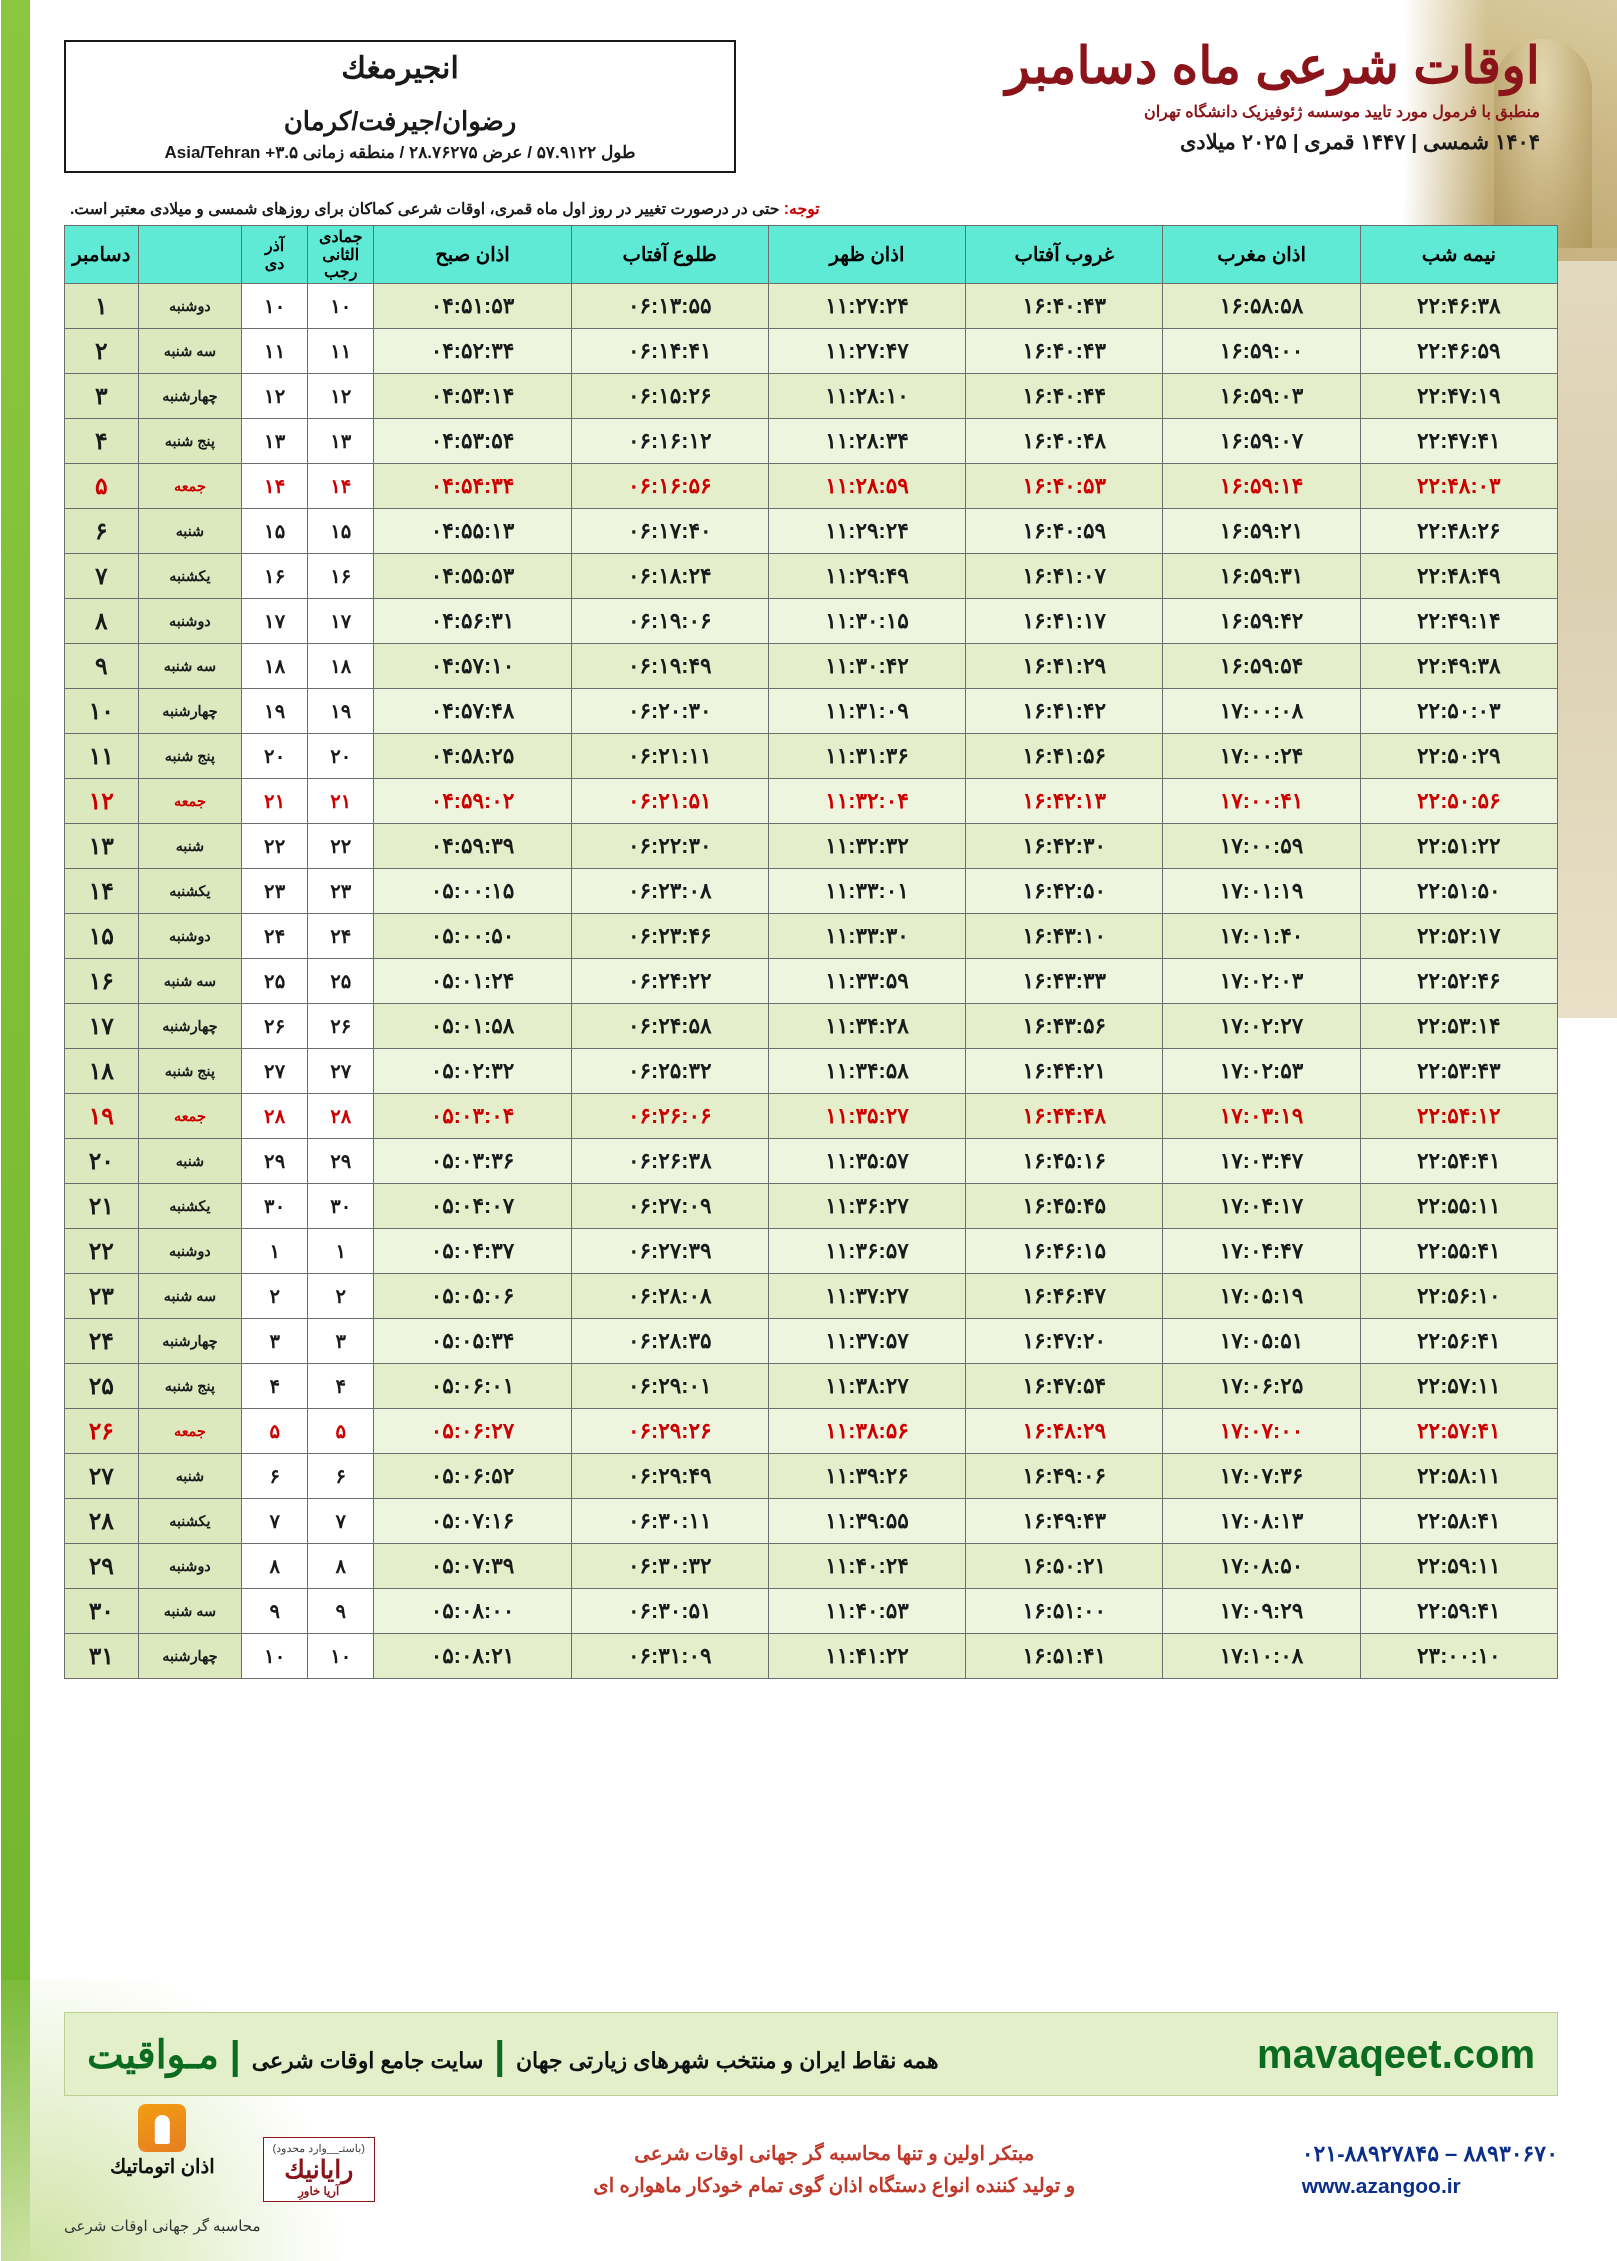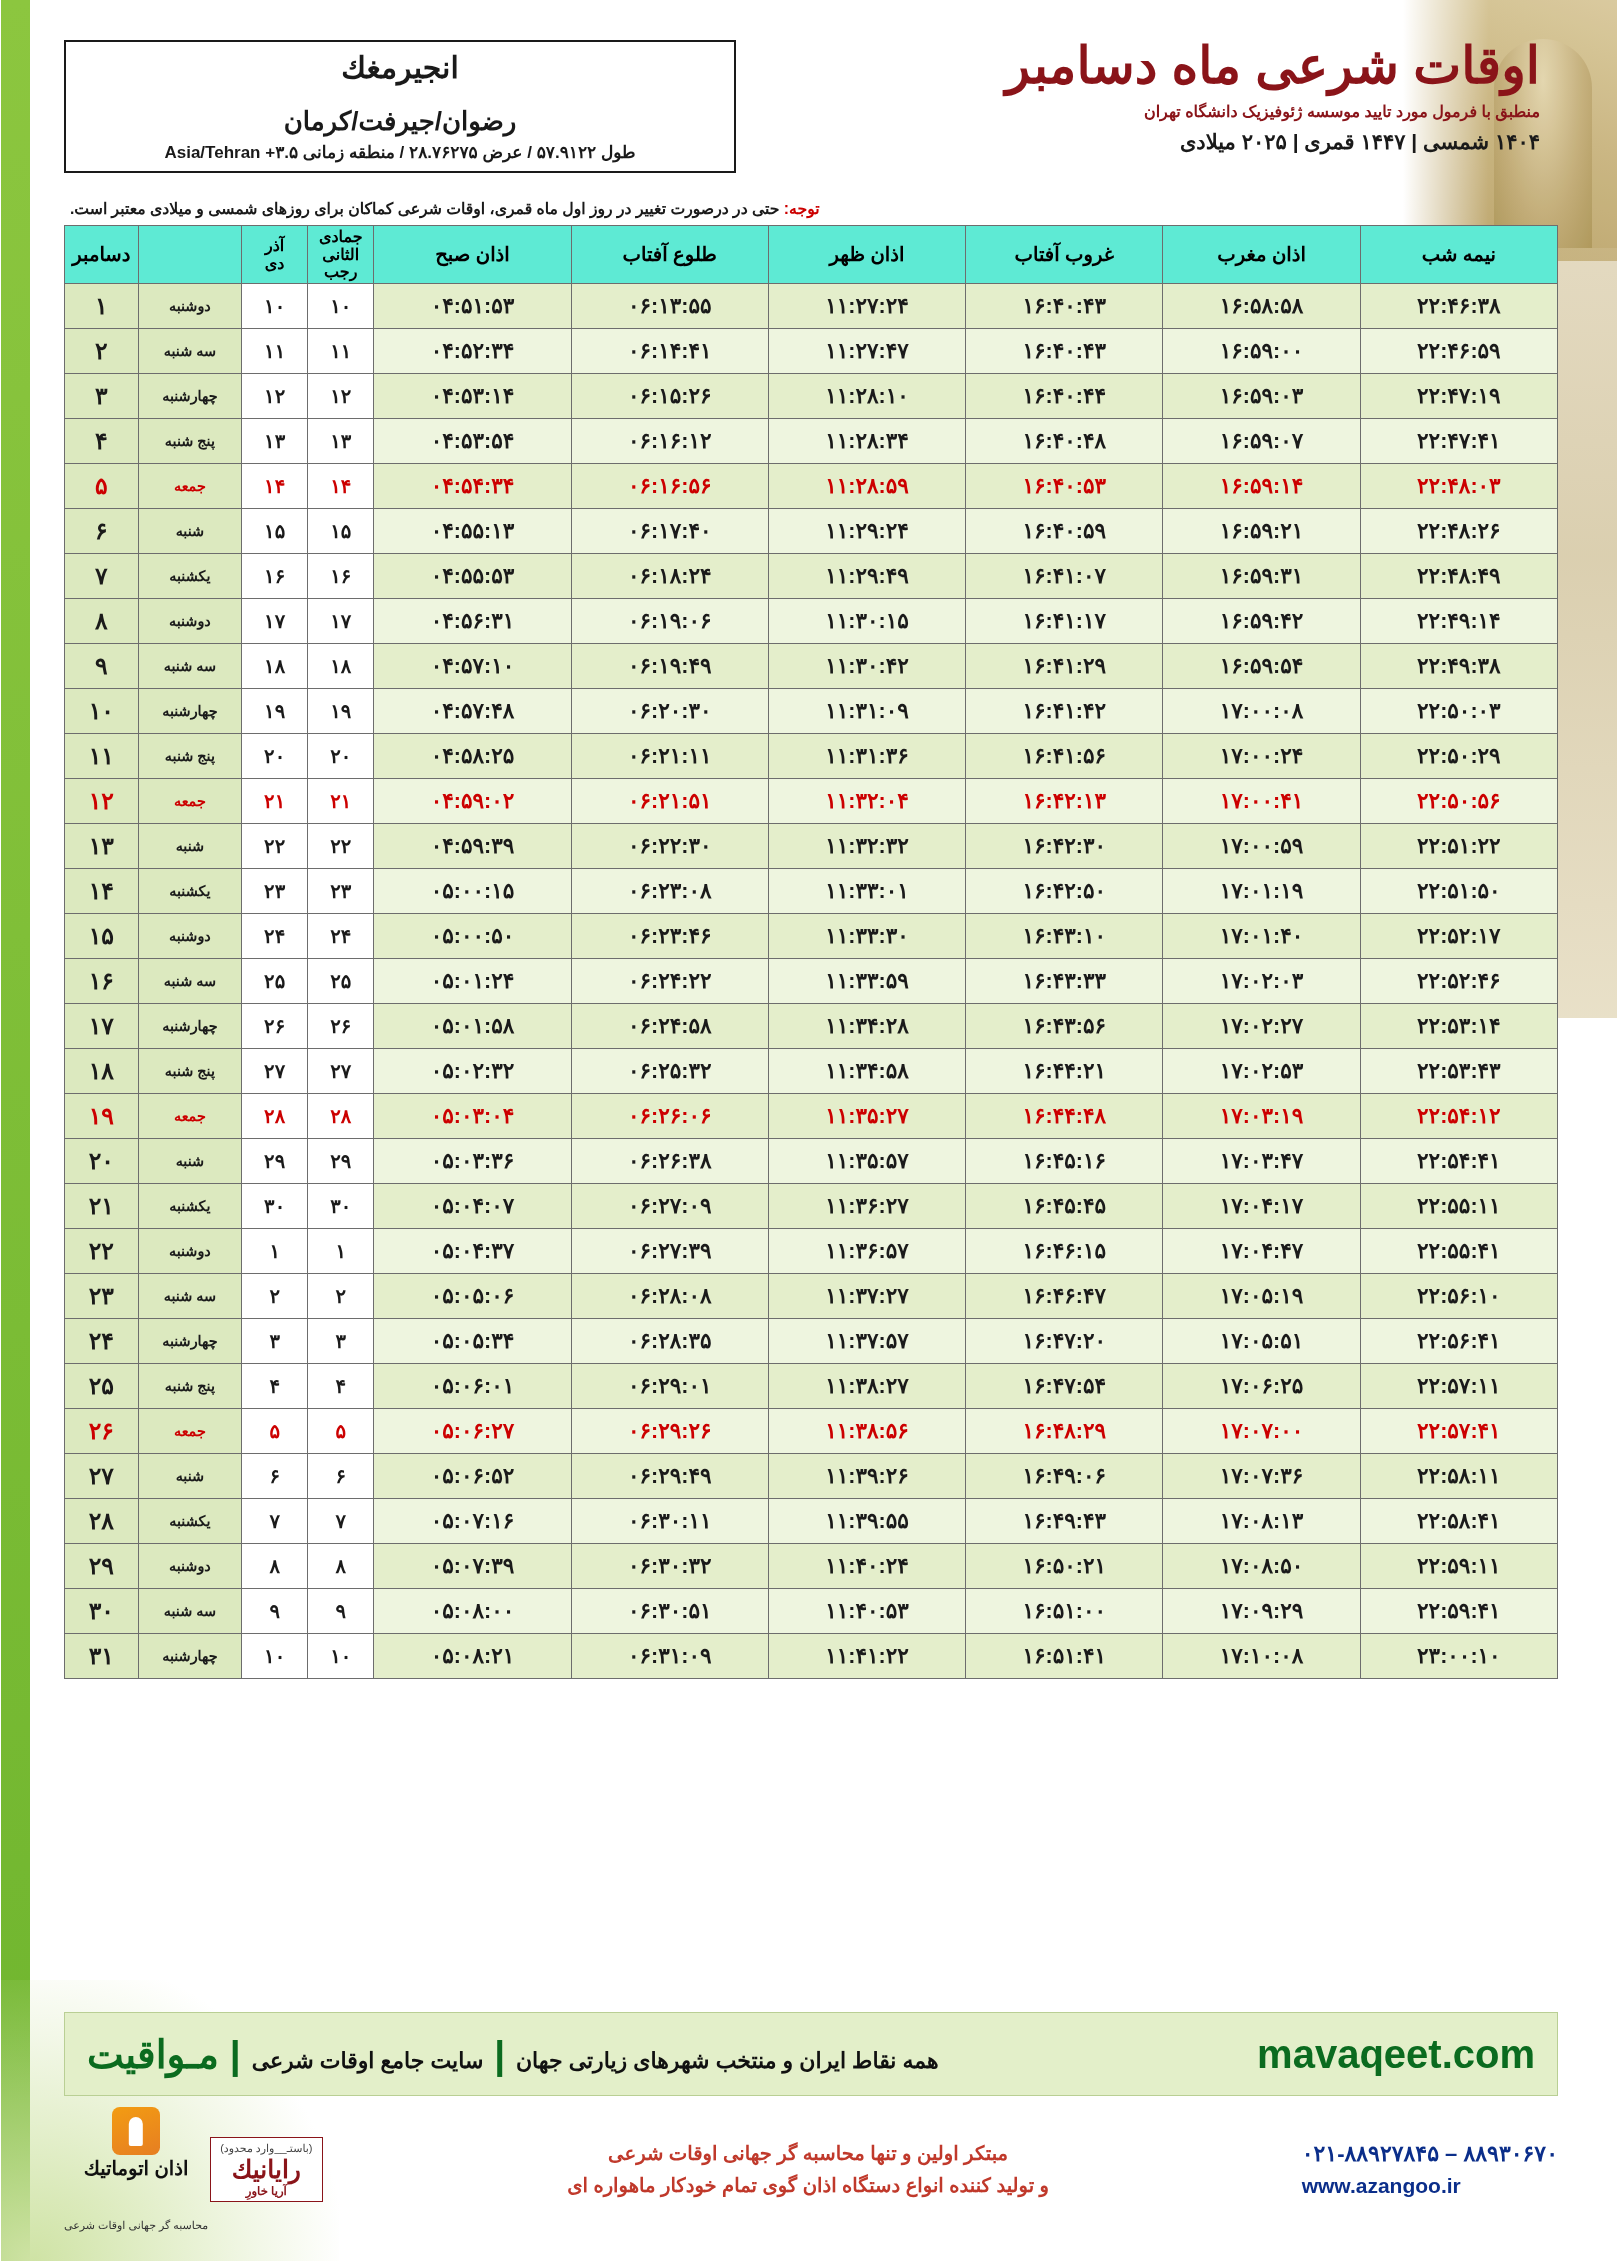--- a/index.html
+++ b/index.html
@@ -130,21 +130,21 @@
   }
   .logo-azangoo .a-ico{
     width:48px;height:48px;margin:0 auto 2.6px;border-radius:7.8px;
     background:linear-gradient(160deg,#f39c12,#e67e22);position:relative;
   }
   .logo-azangoo .a-ico:after{
     content:"";position:absolute;left:50%;top:10.4px;transform:translateX(-50%);
     width:14.4px;height:29px;background:#fff;border-radius:7.2px 7.2px 2px 2px;
   }
   .logo-azangoo .a1{font-size:19.6px;font-weight:bold;color:#111;}
-  .logo-azangoo .a2{font-size:11px;color:#333;margin-top:39px;}
+  .logo-azangoo .a2{font-size:15px;color:#333;margin-top:39px;}
 </style>
 </head>
 <body>
 
 <div class="bg-left-green"></div>
 <div class="bg-right-strip"></div>
 <div class="bg-right-strip2"></div>
 <div class="bg-right-fade"></div>
 <div class="bg-bottom-left"></div>
 

